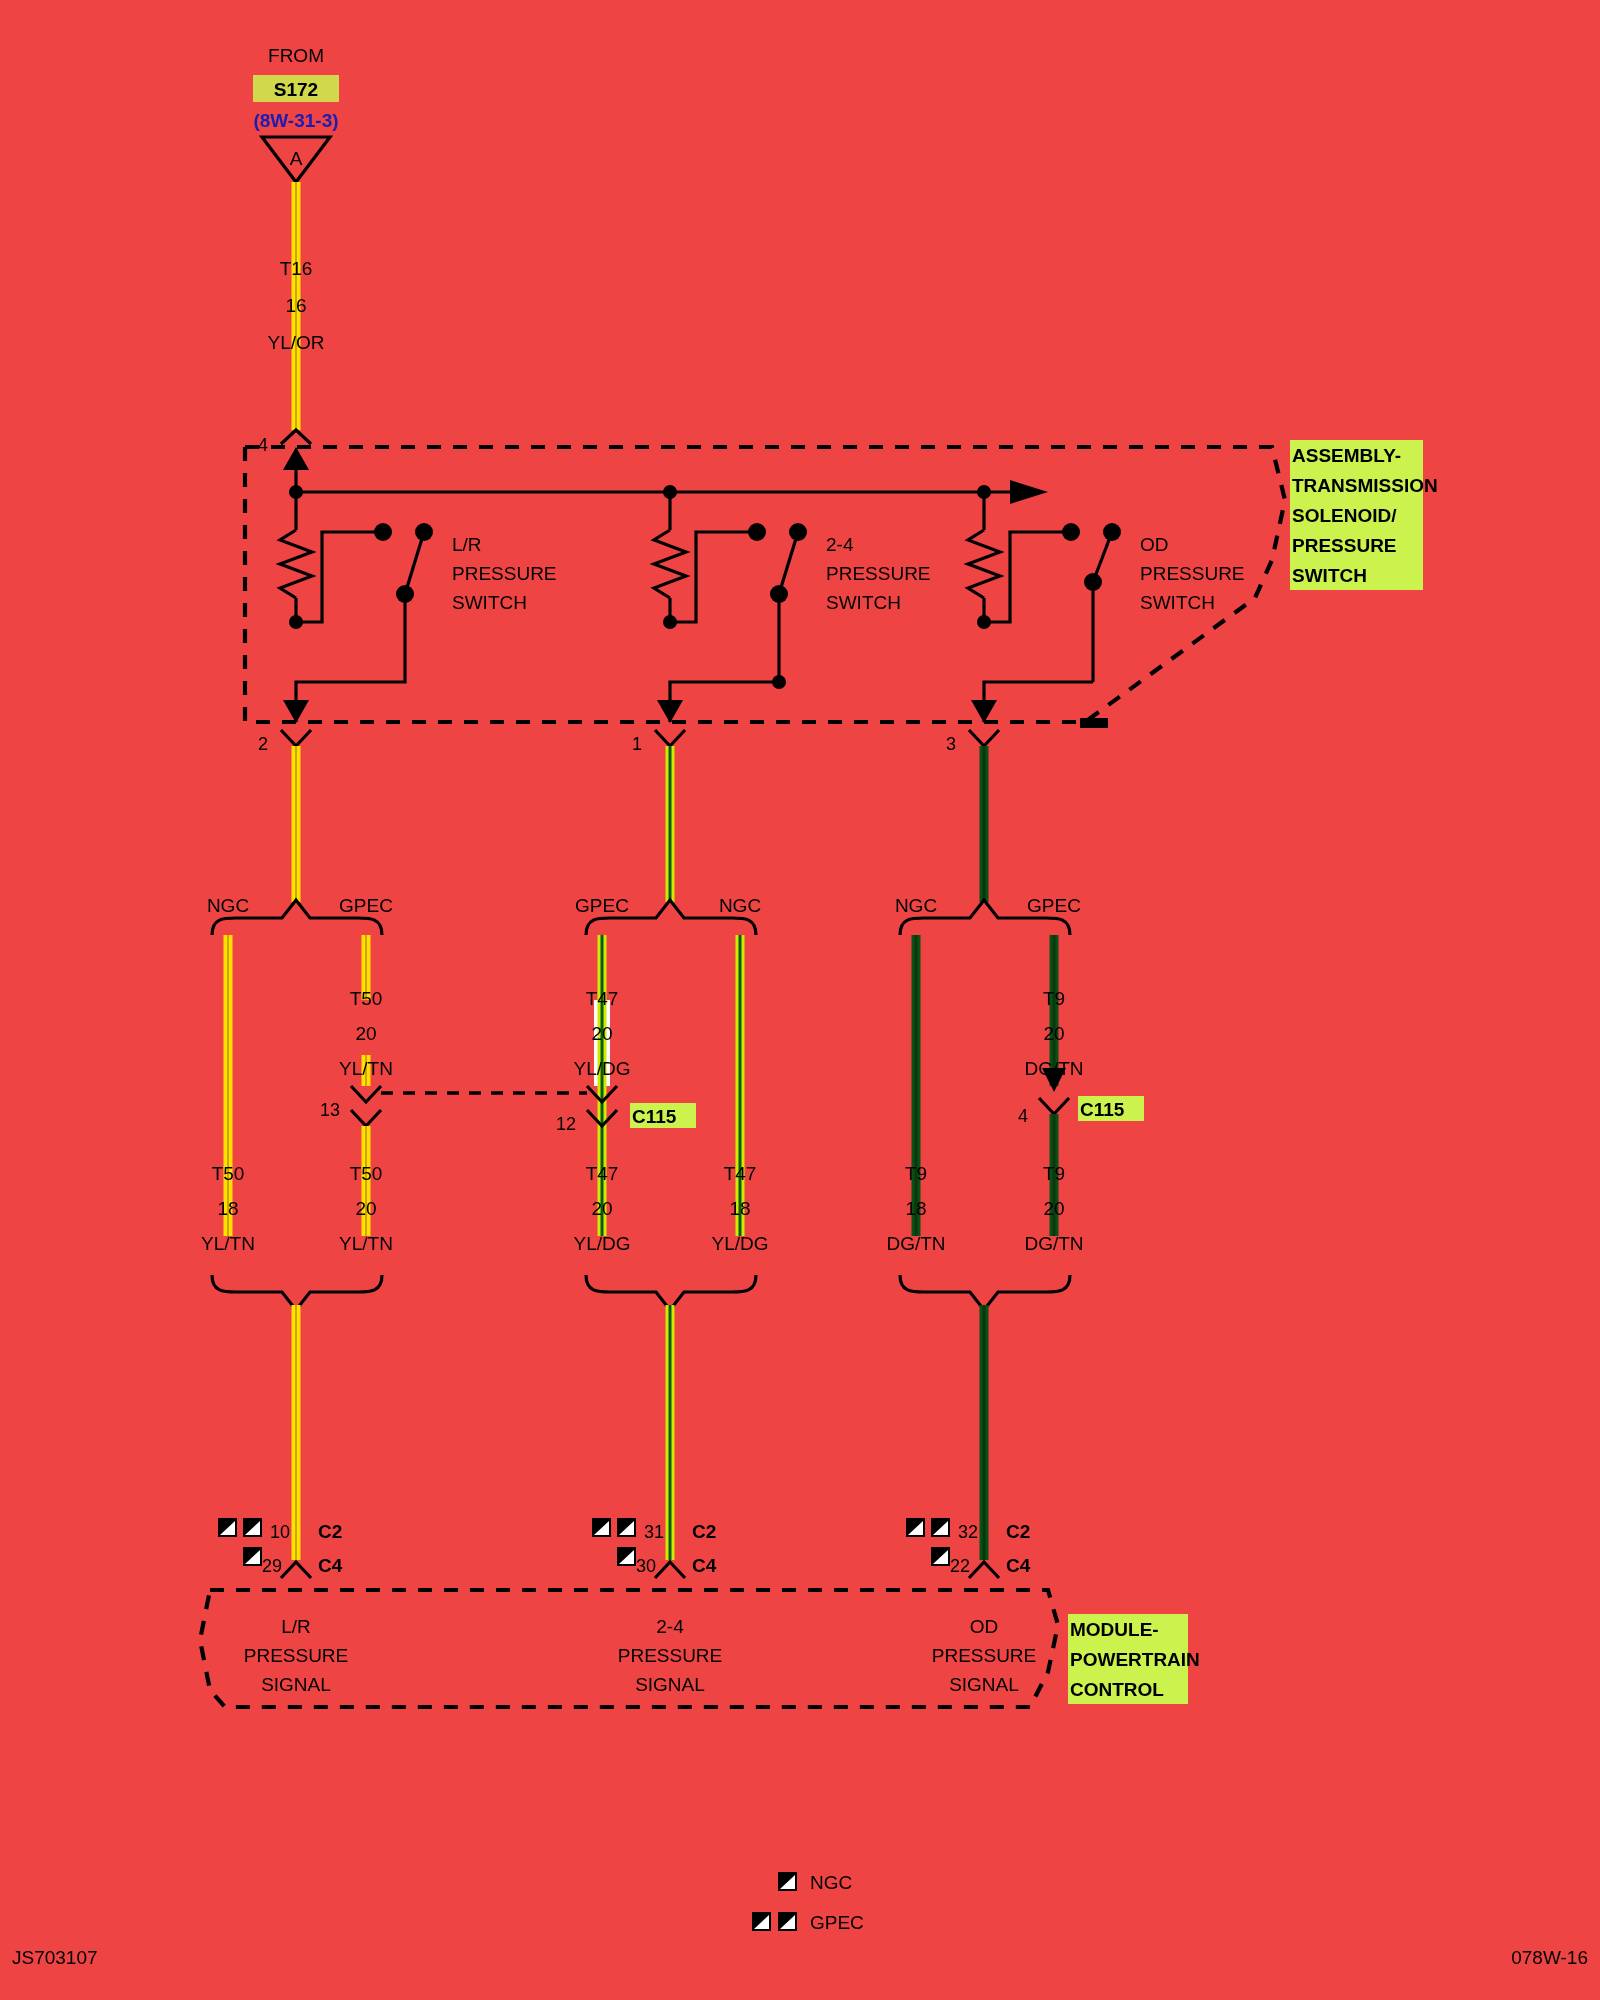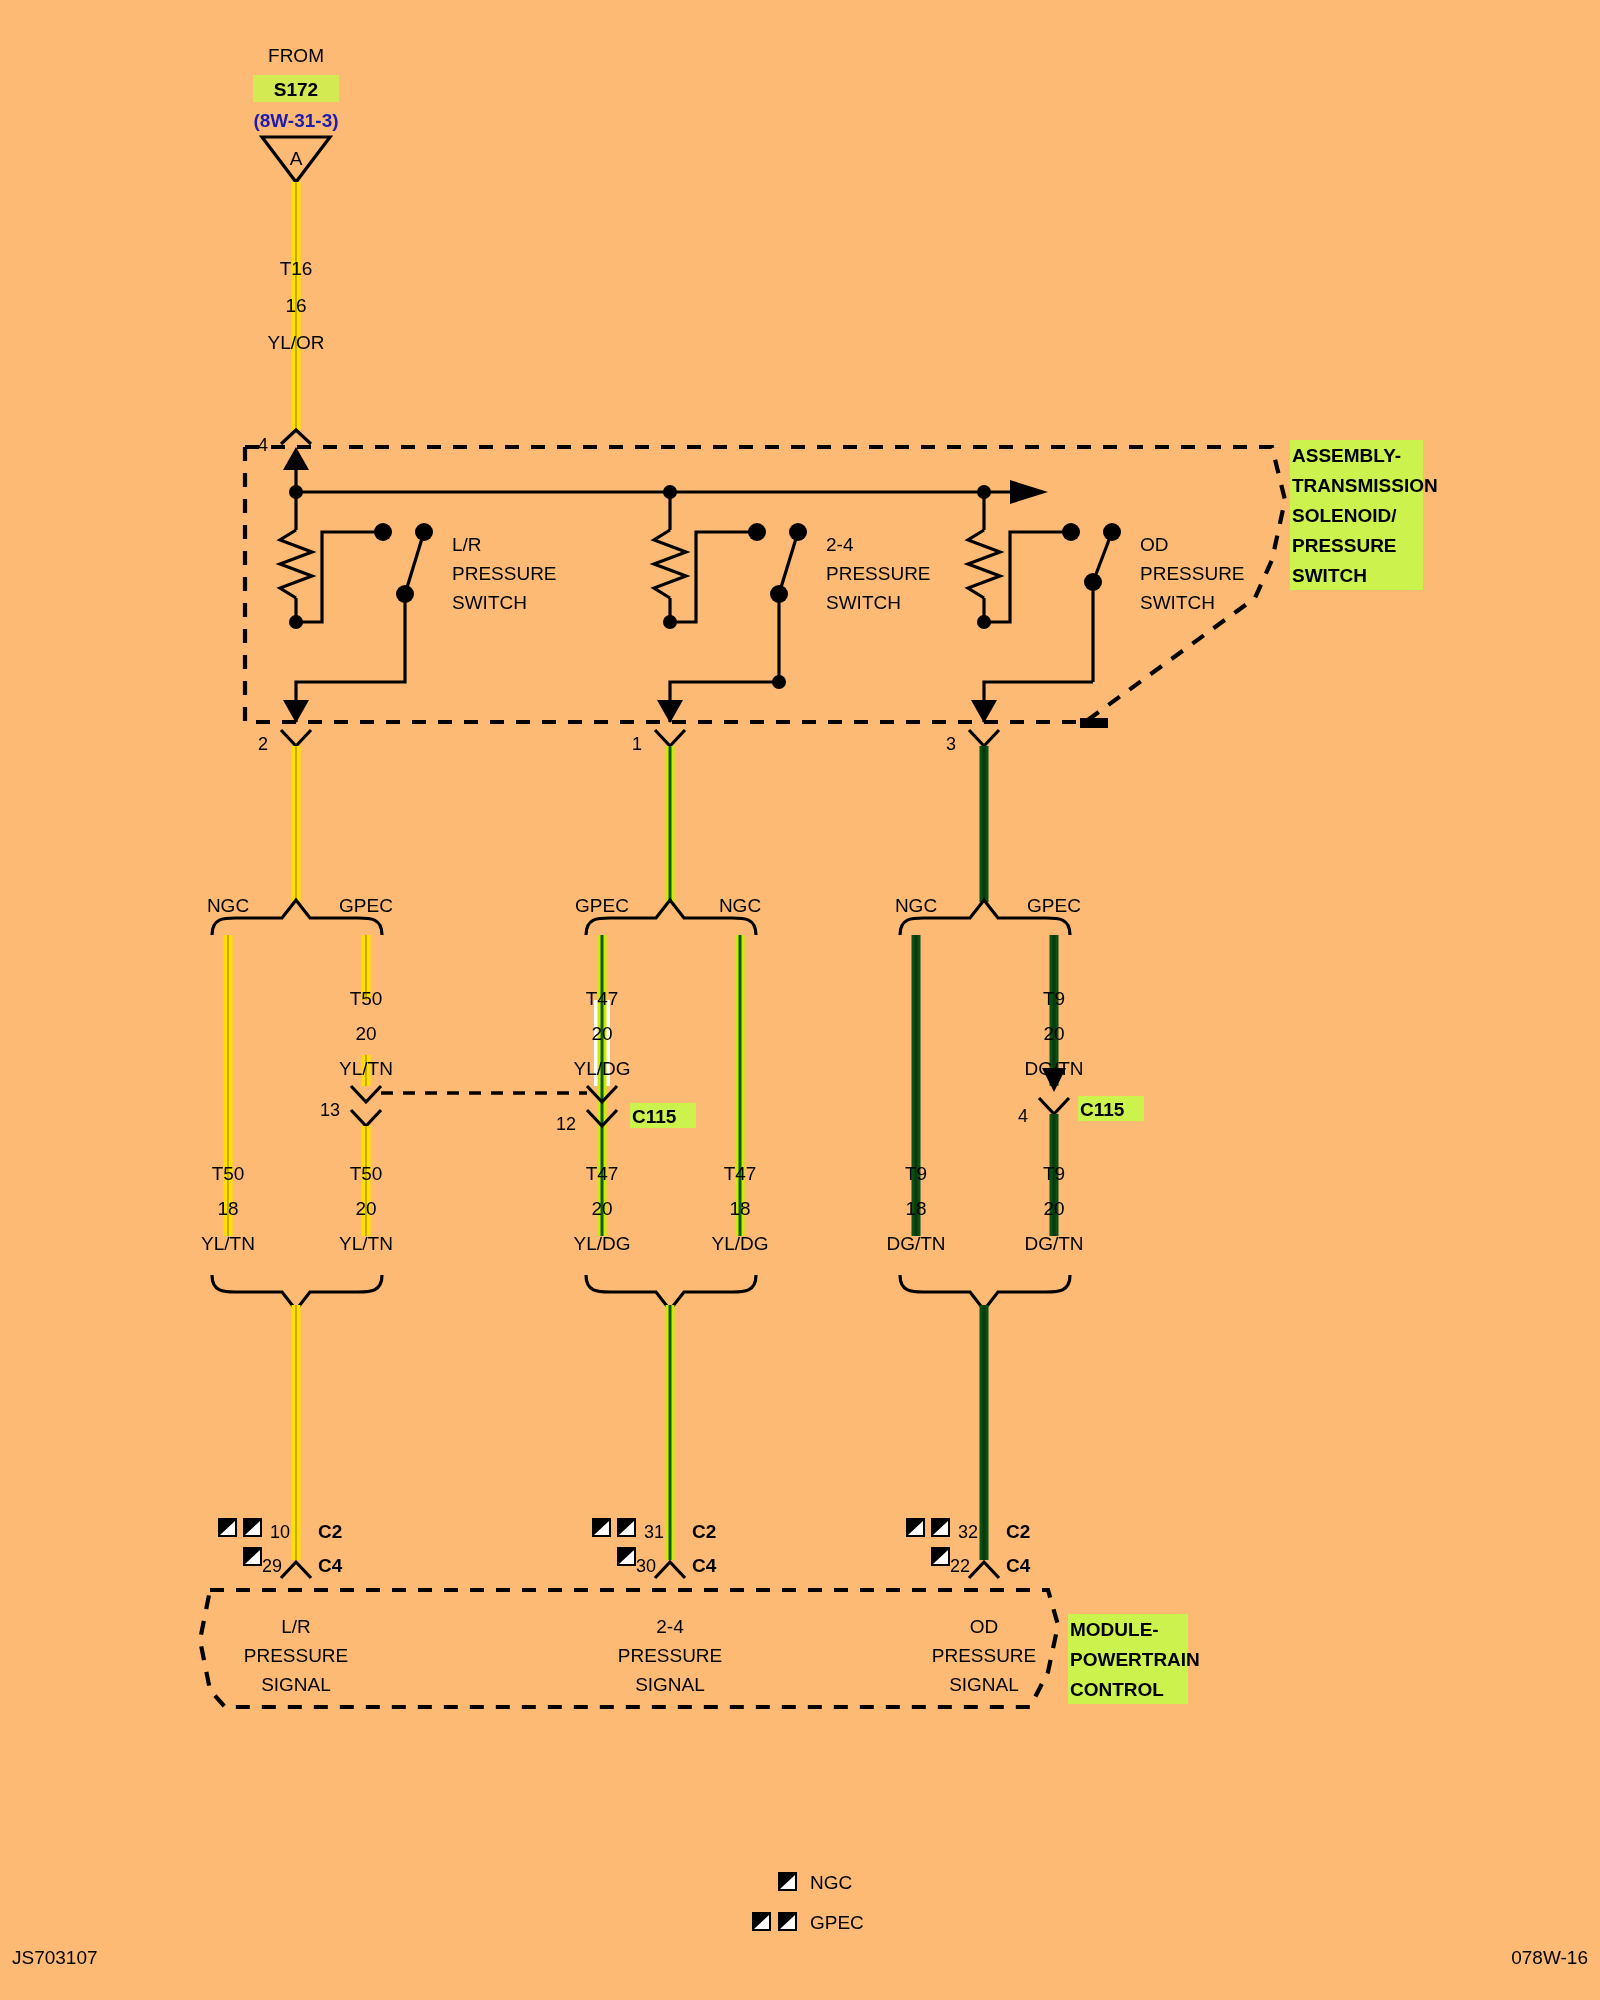--- a/index.html
+++ b/index.html
@@ -7,21 +7,21 @@
     padding: 0;
     background: #ffffff;
   }
   body {
     font-family: "Liberation Sans", sans-serif;
   }
   #page {
     position: relative;
     width: 1600px;
     height: 2000px;
-    background: #fdba74;
+    background: #ef4444;
     overflow: hidden;
   }
   svg.diagram {
     position: absolute;
     left: 0;
     top: 0;
     width: 1600px;
     height: 2000px;
   }
   .txt {

